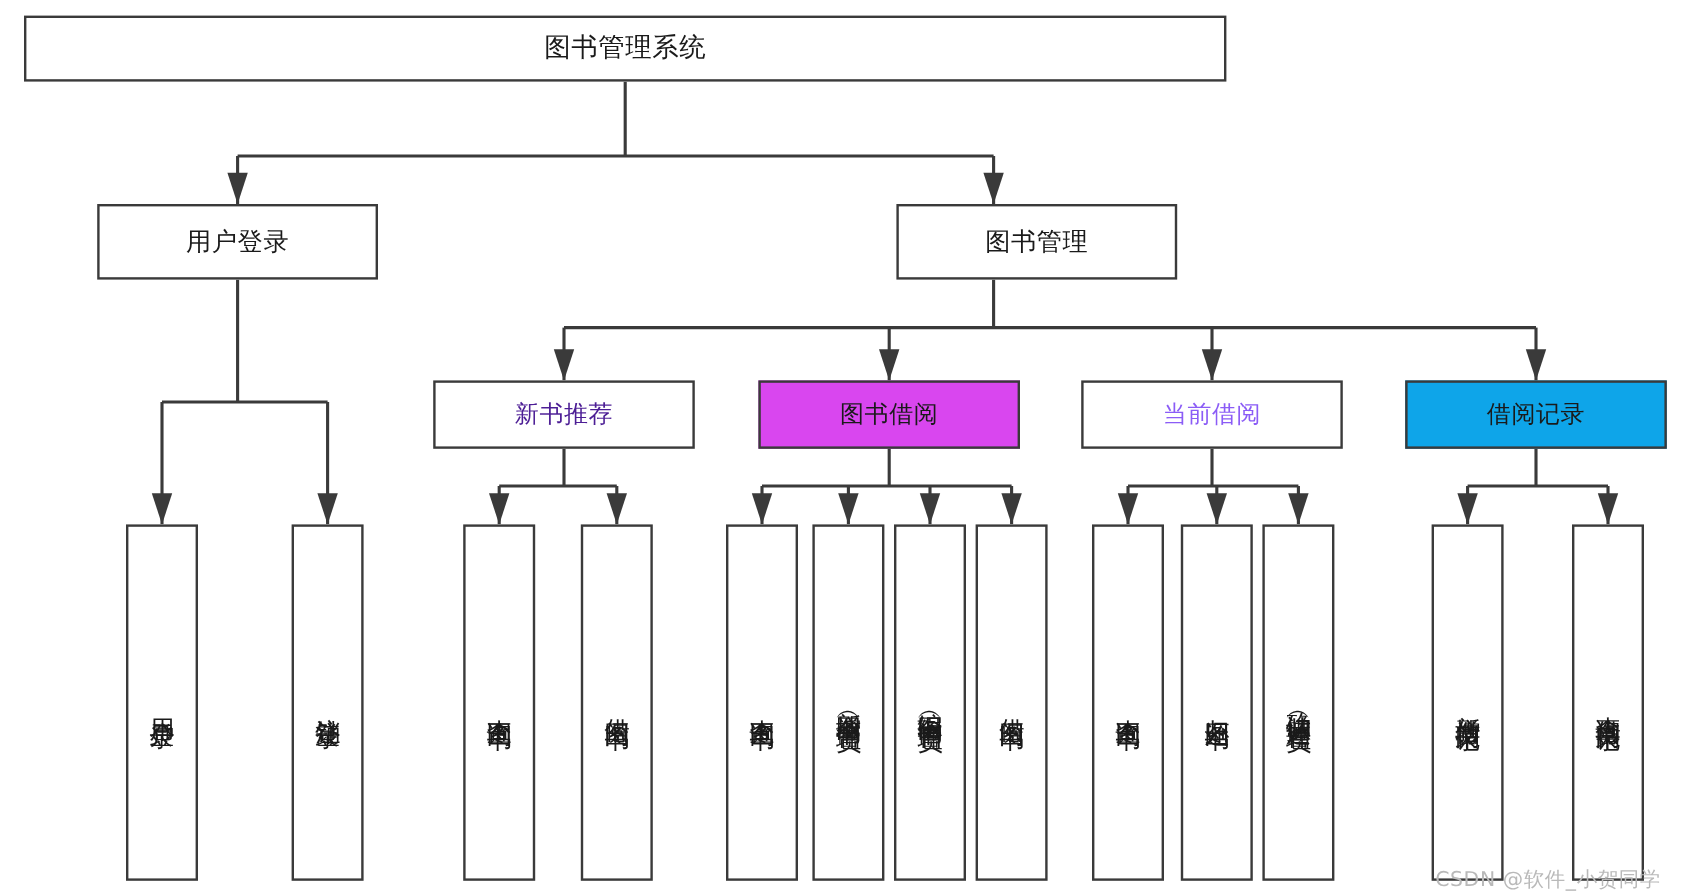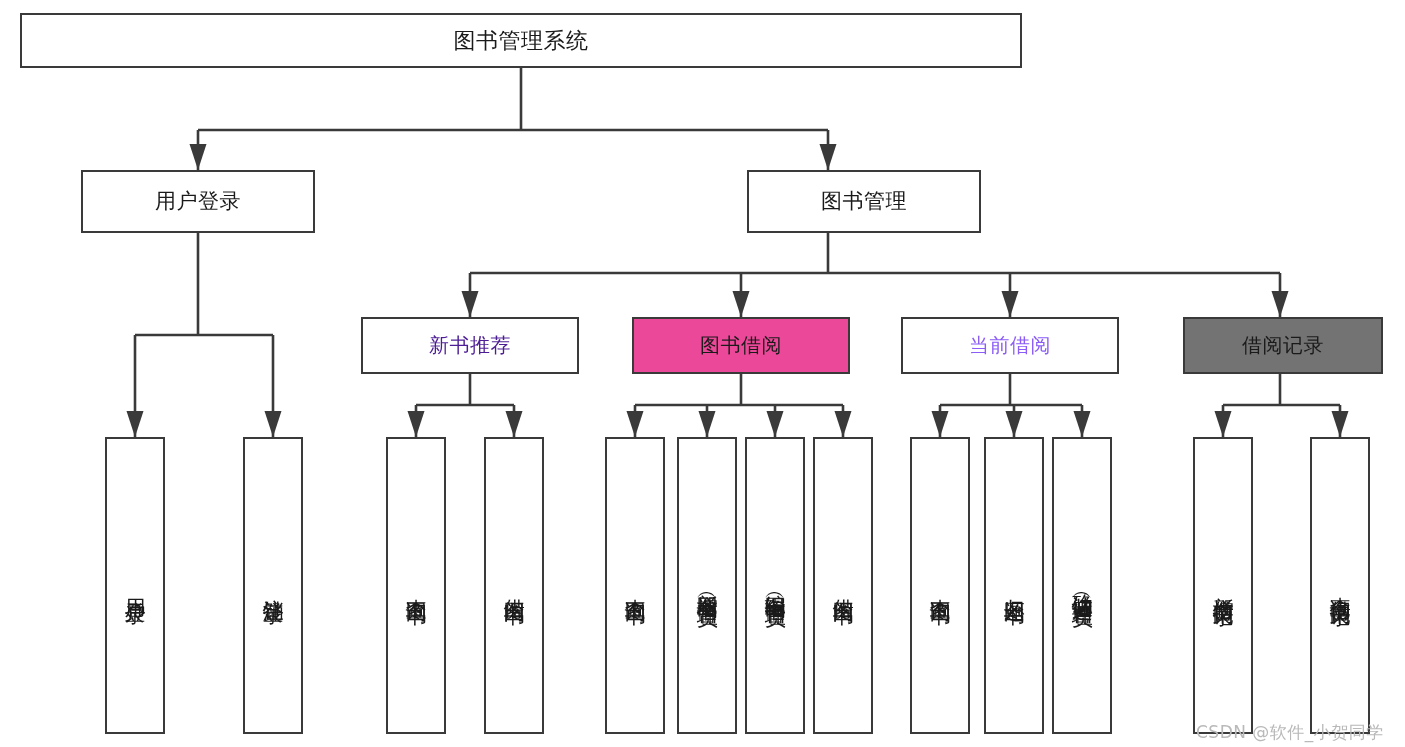--- a/index.html
+++ b/index.html
@@ -146,27 +146,27 @@
       </div>
       <div class="node-box level1-box" style="left: 81px; top: 170px; width: 234px; height: 63px; border-color: rgb(58, 58, 58); background: rgb(255, 255, 255);">
         <span class="node-label-h" style="color: rgb(26, 26, 26);">用户登录</span>
       </div>
       <div class="node-box level1-box" style="left: 711px; top: 170px; width: 234px; height: 63px; border-color: rgb(58, 58, 58); background: rgb(255, 255, 255); margin-left: 36px;">
         <span class="node-label-h" style="color: rgb(26, 26, 26);">图书管理</span>
       </div>
       <div class="node-box level2-box" style="left: 361px; top: 317px; width: 218px; height: 57px; border-color: rgb(58, 58, 58); background: rgb(255, 255, 255);">
         <span class="node-label-h" style="color: #4c1d95;">新书推荐</span>
       </div>
-      <div class="node-box level2-box" style="left: 632px; top: 317px; width: 218px; height: 57px; border-color: rgb(58, 58, 58); background: #ec4899;">
+      <div class="node-box level2-box" style="left: 632px; top: 317px; width: 218px; height: 57px; border-color: rgb(58, 58, 58); background: #d946ef;">
         <span class="node-label-h" style="color: rgb(26, 26, 26);">图书借阅</span>
       </div>
       <div class="node-box level2-box" style="left: 901px; top: 317px; width: 218px; height: 57px; border-color: rgb(58, 58, 58); background: rgb(255, 255, 255);">
         <span class="node-label-h" style="color: #8b5cf6;">当前借阅</span>
       </div>
-      <div class="node-box level2-box" style="left: 1171px; top: 317px; width: 200px; height: 57px; border-color: rgb(58, 58, 58); background: #737373; margin-left: 12px;">
+      <div class="node-box level2-box" style="left: 1171px; top: 317px; width: 218px; height: 57px; border-color: rgb(58, 58, 58); background: #0ea5e9;">
         <span class="node-label-h" style="color: rgb(26, 26, 26);">借阅记录</span>
       </div>
       <div class="node-box level3-box" style="left: 105px; top: 437px; width: 60px; height: 297px; border-color: rgb(58, 58, 58); background: rgb(255, 255, 255);">
         <span class="node-label-v" style="color: rgb(26, 26, 26);">用户登录</span>
       </div>
       <div class="node-box level3-box" style="left: 243px; top: 437px; width: 60px; height: 297px; border-color: rgb(58, 58, 58); background: rgb(255, 255, 255);">
         <span class="node-label-v" style="color: rgb(26, 26, 26);">注销登录</span>
       </div>
       <div class="node-box level3-box" style="left: 386px; top: 437px; width: 60px; height: 297px; border-color: rgb(58, 58, 58); background: rgb(255, 255, 255);">
         <span class="node-label-v" style="color: rgb(26, 26, 26);">查询图书</span>

